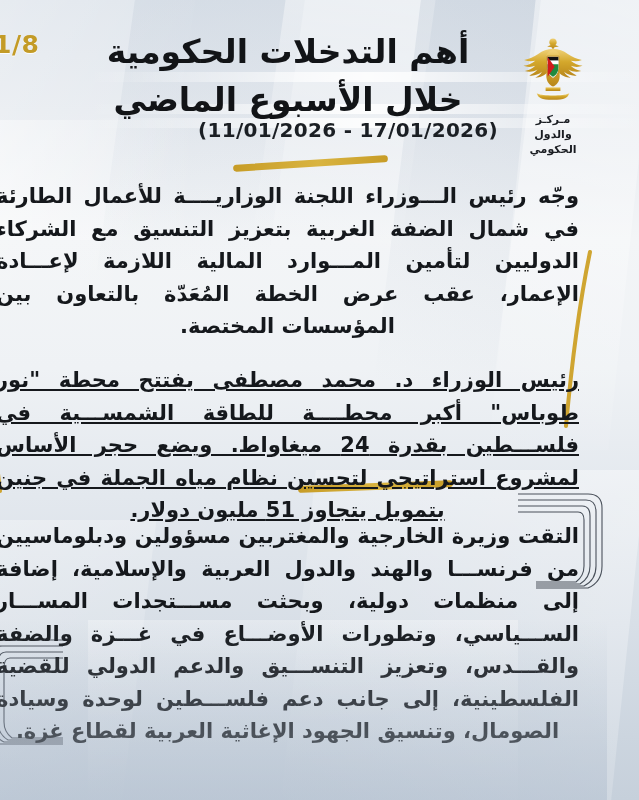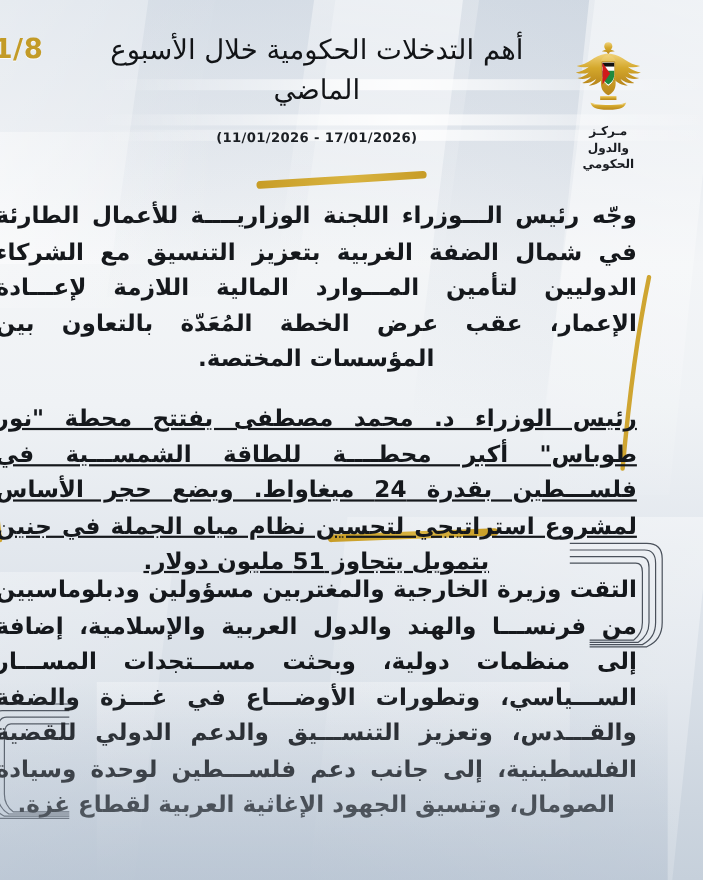--- a/index.html
+++ b/index.html
@@ -52,26 +52,26 @@
     position:absolute;top:30px;left:26px;
     font-size:25px;font-weight:bold;color:#c39b27;
     letter-spacing:.5px;direction:ltr;
     text-shadow:0 1px 0 rgba(255,255,255,.85);
   }
   .title-block{
     position:absolute;top:28px;left:110px;width:420px;
     text-align:center;
   }
   .title{
-    font-size:25px;font-weight:normal;color:#121417;line-height:1.45;
+    font-size:33px;font-weight:bold;color:#121417;line-height:1.45;
     letter-spacing:0px;
   }
   .daterange{
     position:absolute;top:118px;left:110px;width:420px;
-    text-align:center;font-size:12px;font-weight:bold;color:#1b1f24;
+    text-align:right;font-size:20px;font-weight:bold;color:#1b1f24;
     direction:ltr;letter-spacing:.3px;
   }
 
   
   .logo{position:absolute;top:34px;left:541px;width:88px;text-align:center;}
   .logo svg{display:block;margin:0 auto;}
   .logo-text{
     margin-top:5px;font-size:11px;font-weight:bold;color:#1a1d22;line-height:1.35;
   }
   .logo-text .l1{letter-spacing:1.2px;}

